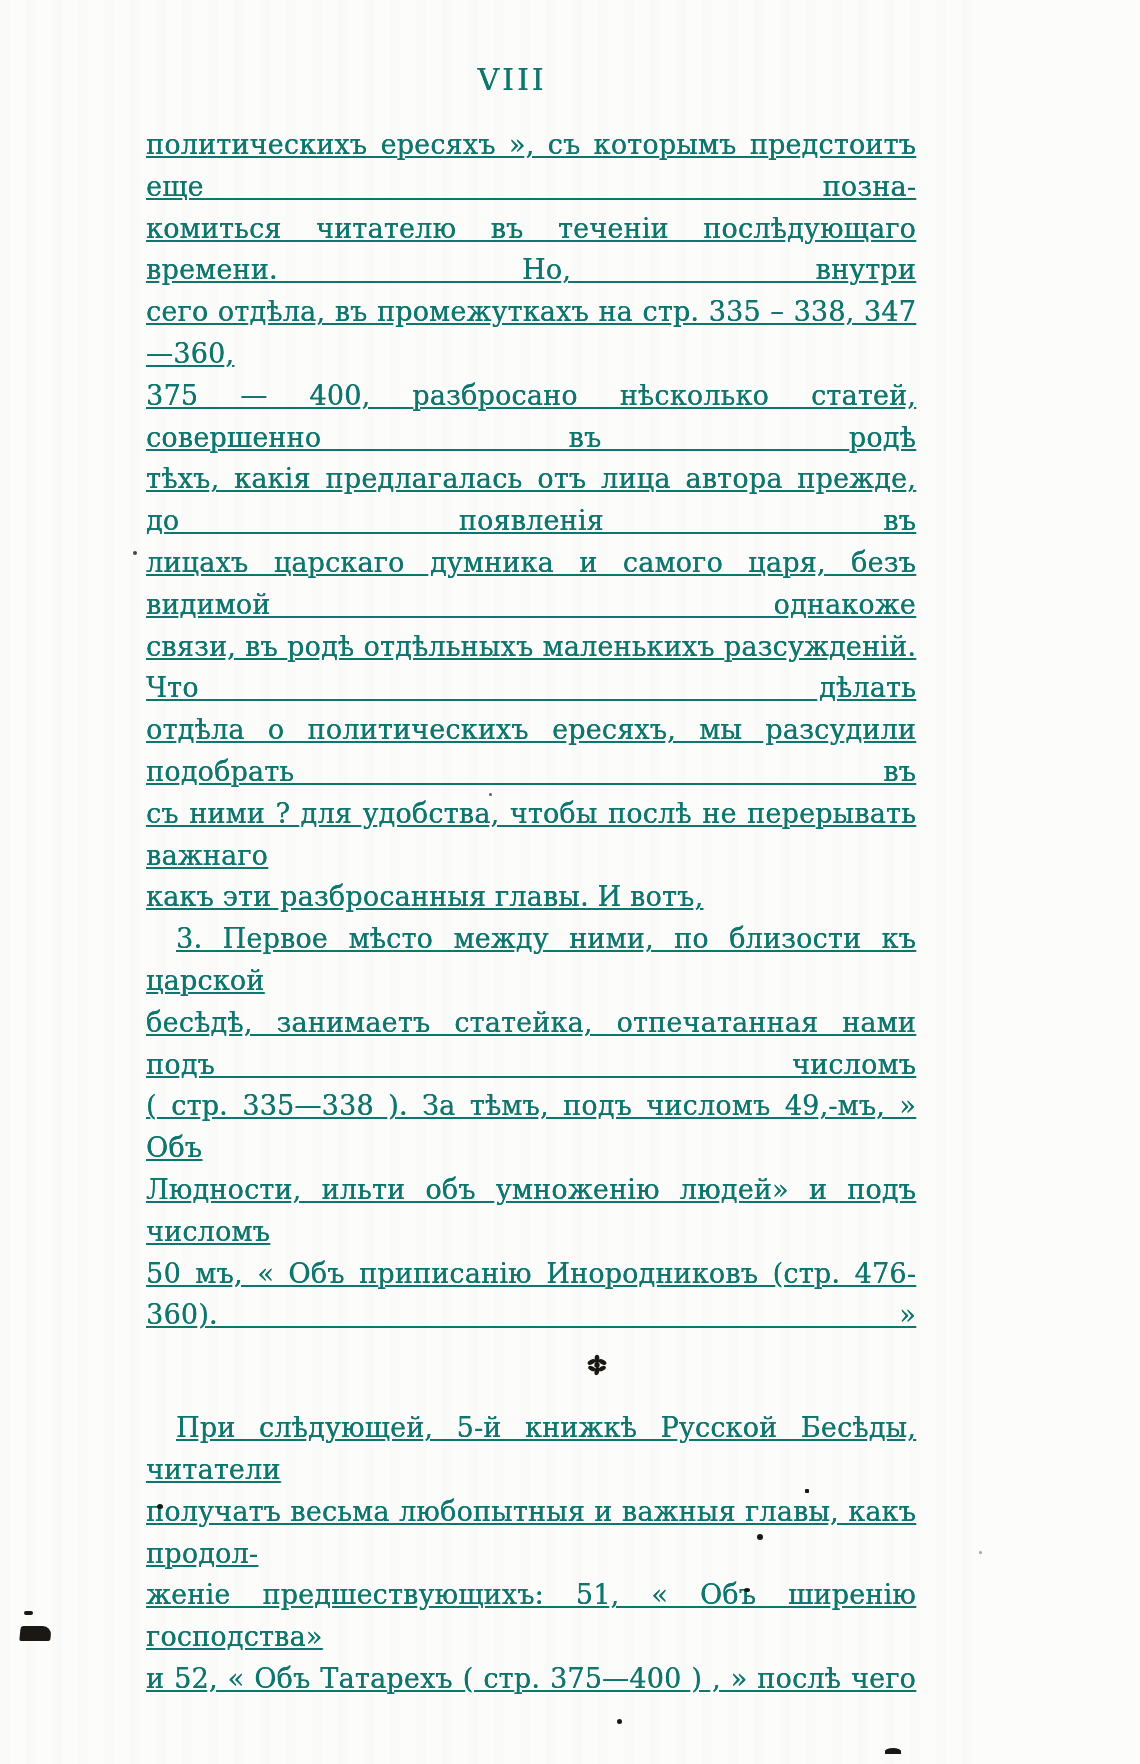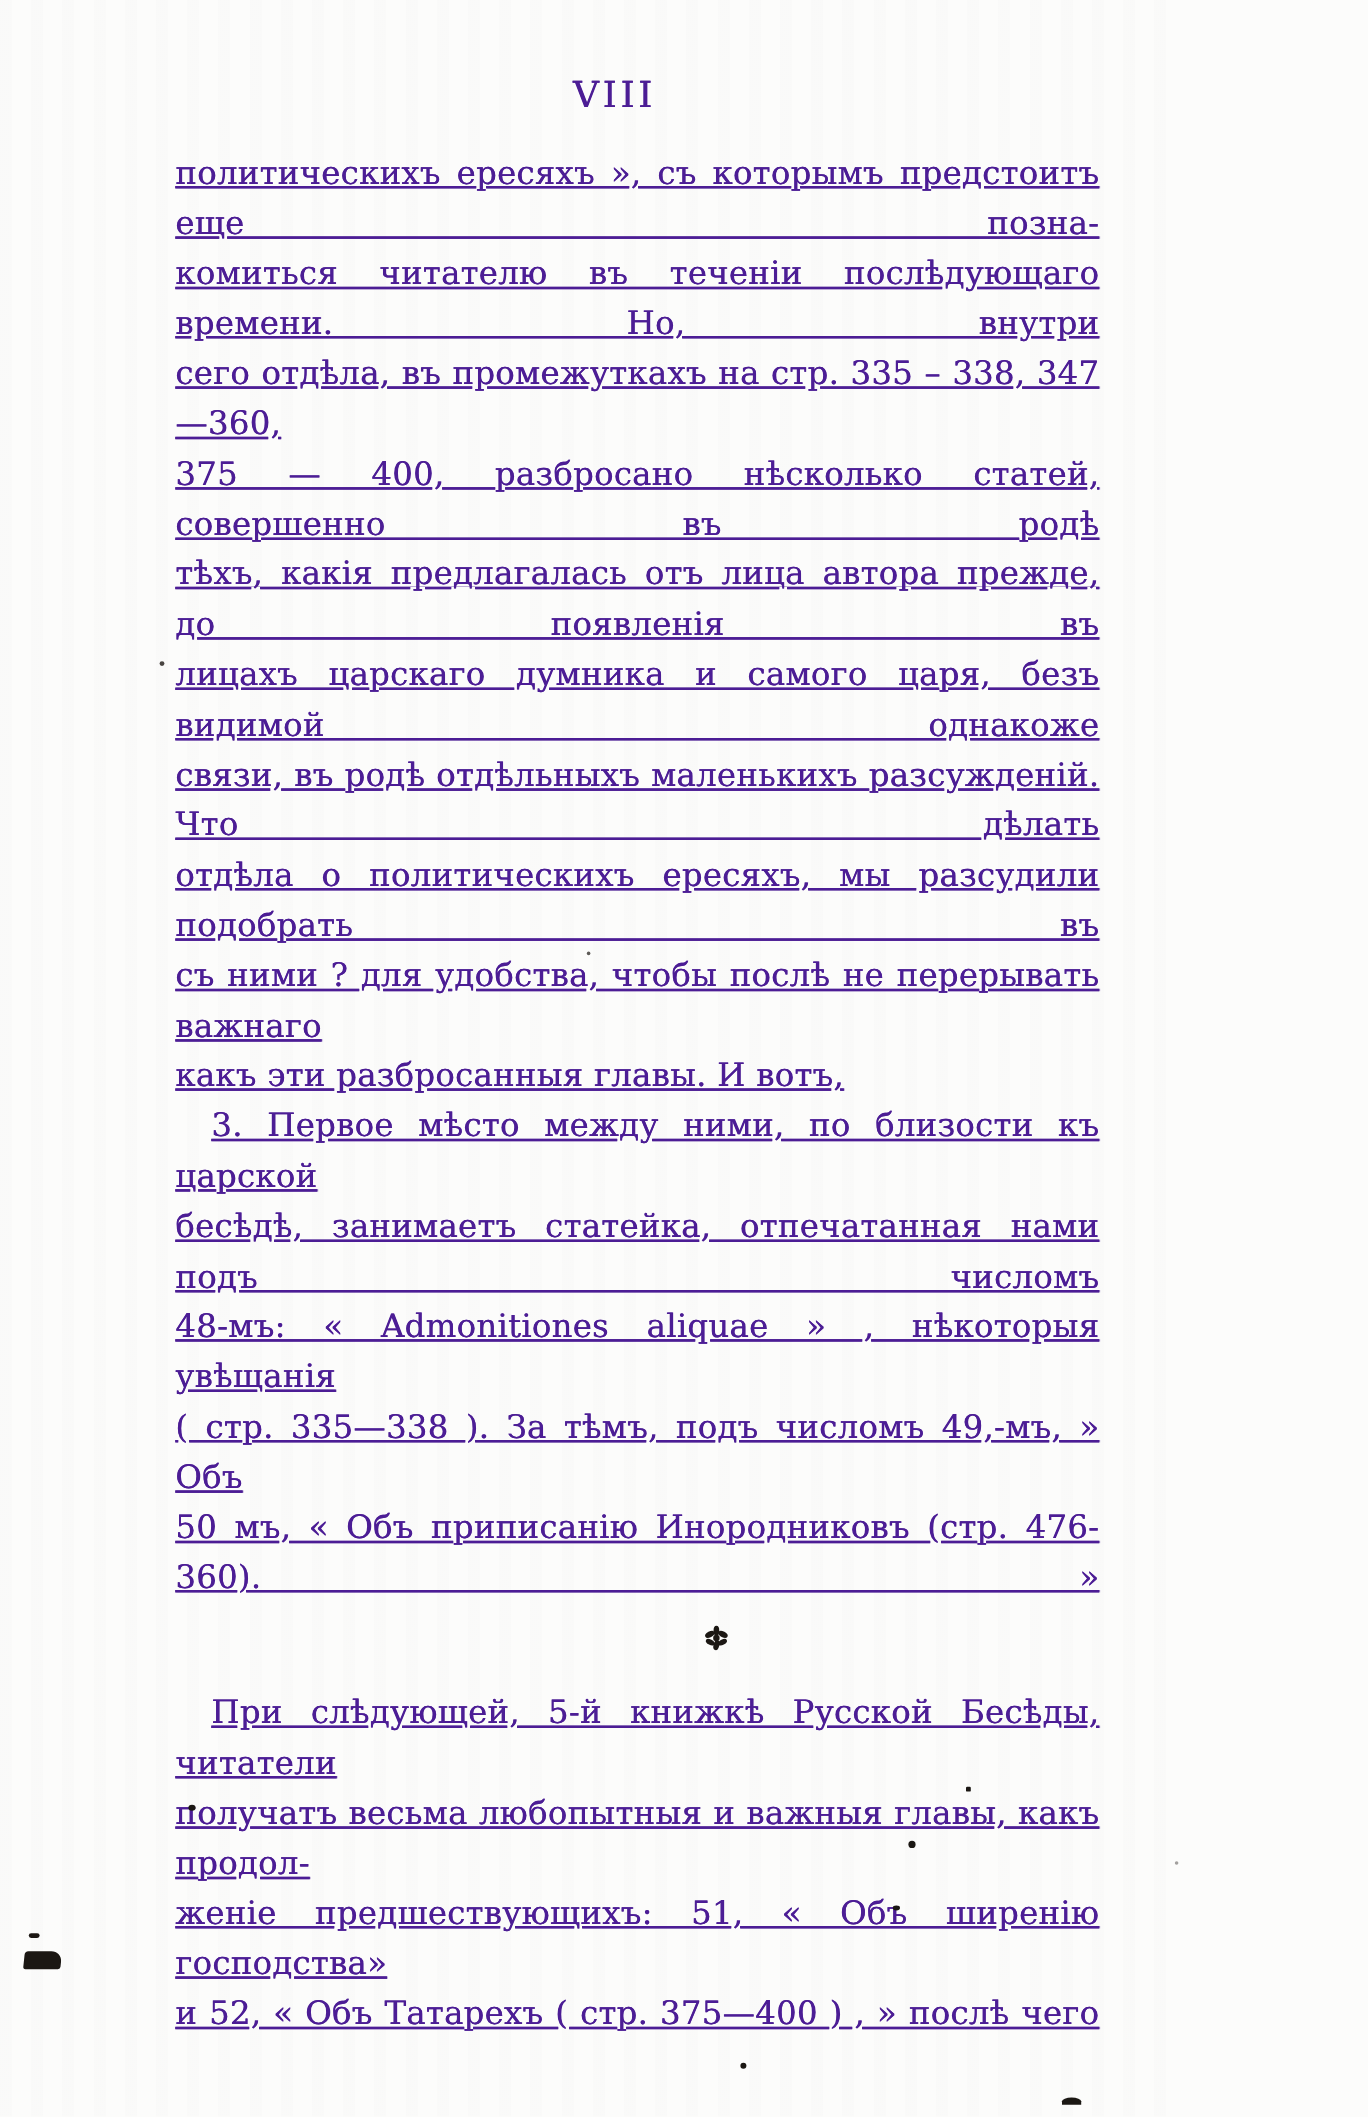--- a/index.html
+++ b/index.html
@@ -1,20 +1,20 @@
 <!DOCTYPE html>
 <html><head>
 <meta charset="utf-8">
 <style>
   html,body{margin:0;padding:0;background:#fcfcfb;}
   .page{
     position:relative;
     width:988px;height:1764px;
     background:#fcfcfb;
-    color:#4c1d95;
+    color:#0f766e;
     font-family:"DejaVu Serif","Liberation Serif",serif;
     overflow:hidden;
   }
   
   .page::before{
     content:"";position:absolute;inset:0;pointer-events:none;
     background:repeating-linear-gradient(90deg,rgba(110,110,118,0.015) 0 10px,rgba(0,0,0,0) 10px 26px);
   }
   .header{
     position:absolute;top:62px;left:148px;width:728px;
@@ -66,22 +66,22 @@
           <div class="line j">тѣхъ, какія предлагалась отъ лица автора прежде, до появленія въ</div>
           <div class="line j">лицахъ царскаго думника и самого царя, безъ видимой однакоже</div>
           <div class="line j">связи, въ родѣ отдѣльныхъ маленькихъ разсужденій. Что дѣлать</div>
           <div class="line j">отдѣла о политическихъ ересяхъ, мы разсудили подобрать въ</div>
           <div class="line j">съ ними ? для удобства, чтобы послѣ не перерывать важнаго</div>
           <div class="line">какъ эти разбросанныя главы. И вотъ,</div>
         </div>
         <div class="para">
           <div class="line j ind">3. Первое мѣсто между ними, по близости къ царской</div>
           <div class="line j">бесѣдѣ, занимаетъ статейка, отпечатанная нами подъ числомъ</div>
-          <div class="line j">48-мъ: « Admonitiones aliquae » , нѣкоторыя увѣщанія</div>
           <div class="line j">( стр. 335—338 ). За тѣмъ, подъ числомъ 49,-мъ, » Объ</div>
+          <div class="line j">Людности, ильти объ умноженію людей» и подъ числомъ</div>
           <div class="line j">50 мъ, « Объ приписанію Инородниковъ (стр. 476-360). »</div>
         </div>
       </div>
     <div class="ornament">
       <svg width="22" height="22" viewBox="0 0 22 22" aria-hidden="true">
         <g fill="#1b1713">
           <circle cx="11" cy="11" r="2.7"></circle>
           <ellipse cx="11" cy="5" rx="2.4" ry="4.2"></ellipse>
           <ellipse cx="11" cy="17" rx="2.4" ry="4.2" transform="rotate(14 11 17)"></ellipse>
           <ellipse cx="5.5" cy="8" rx="2.4" ry="4.2" transform="rotate(62 5.5 8)"></ellipse>

